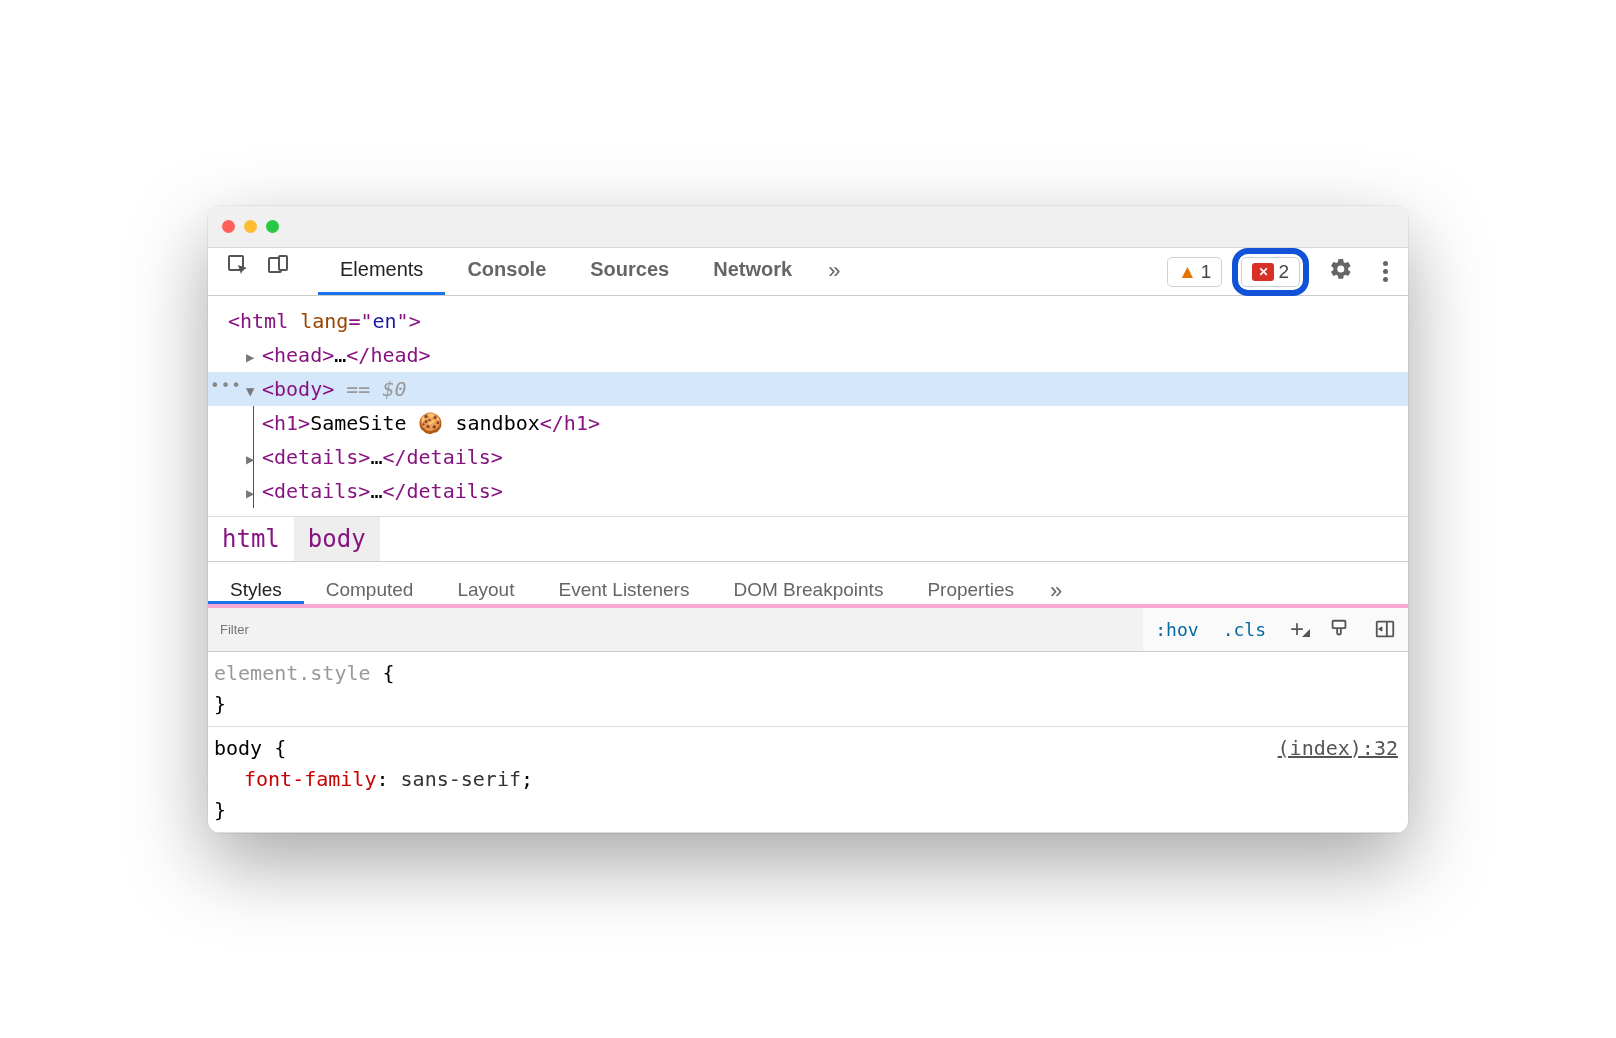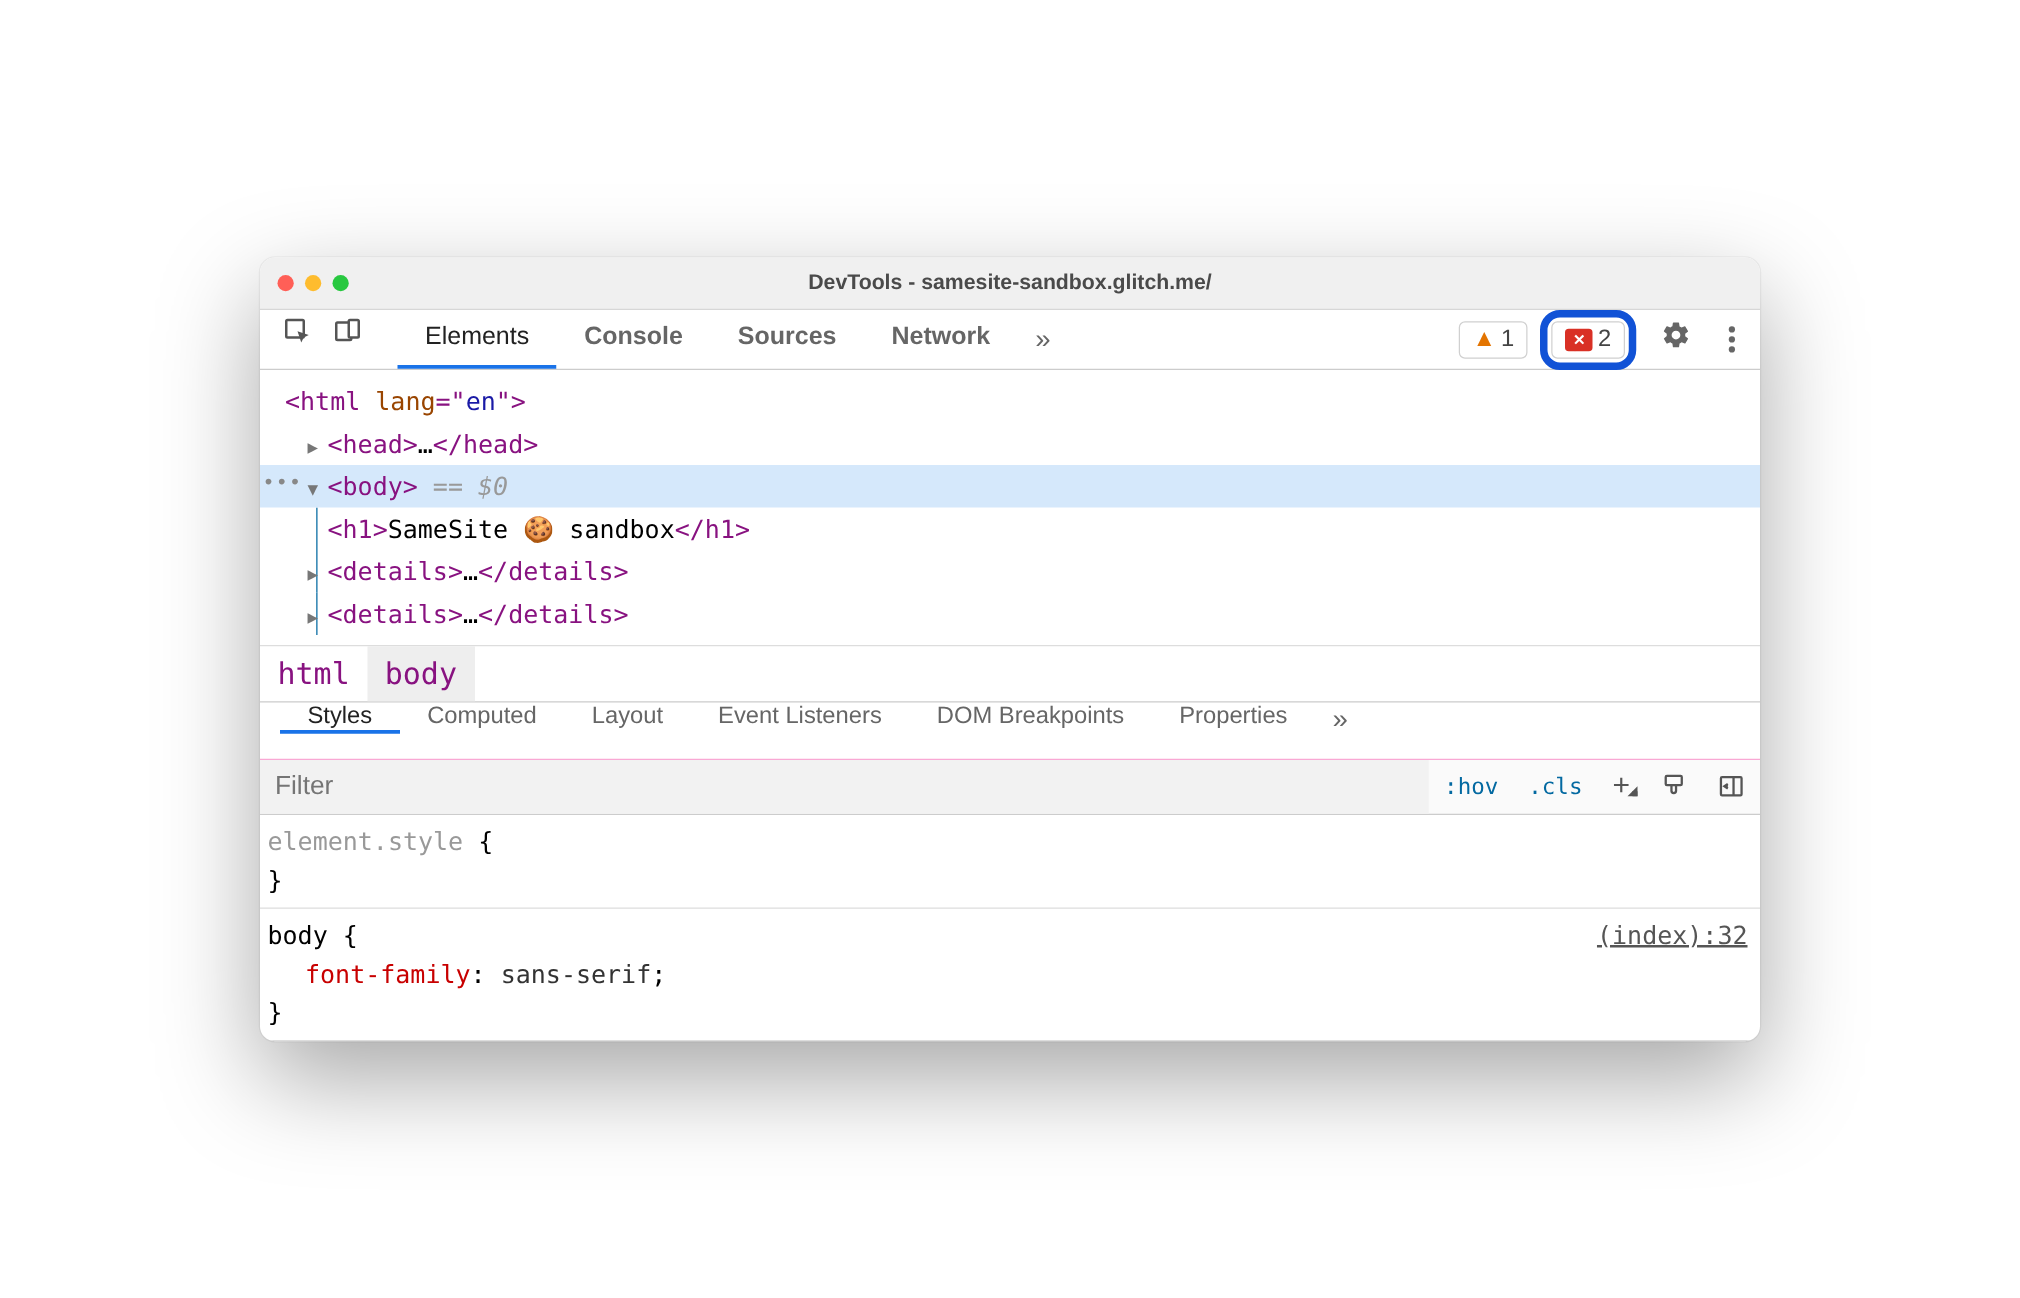--- a/index.html
+++ b/index.html
@@ -155,24 +155,23 @@
 }
 .crumb {
   padding: 8px 14px;
   color: #881280;
   cursor: pointer;
 }
 .crumb.selected { background: #eee; }
 
 .subtabs {
   display: flex;
-  align-items: flex-start;
+  align-items: flex-end;
   height: 46px;
-  border-bottom: 1px solid #f9a8d4;
-  padding-left: 16px;
+  border-bottom: 4px solid #f9a8d4;
 }
 .subtab {
   display: flex;
   align-items: center;
   padding: 0 22px;
   font-size: 19px;
   color: #666;
   cursor: pointer;
   border-bottom: 3px solid transparent;
 }
@@ -182,21 +181,21 @@
   display: flex;
   align-items: center;
   height: 44px;
   border-bottom: 1px solid #ccc;
   background: #fafafa;
 }
 .filter-input {
   flex: 1;
   border: none;
   background: #f2f2f2;
-  font-size: 21px;
+  font-size: 13px;
   color: #888;
   padding: 8px 12px;
   height: 100%;
   outline: none;
 }
 .style-tool-btn {
   padding: 0 12px;
   font-family: Menlo, Monaco, Consolas, monospace;
   font-size: 18px;
   color: #0369a1;
@@ -235,21 +234,20 @@
 <body>
 
 <div class="frame">
 
   <div class="titlebar">
     <div class="traffic">
       <div class="dot close"></div>
       <div class="dot min"></div>
       <div class="dot max"></div>
     </div>
-    <div class="title">DevTools - samesite-sandbox.glitch.me/</div>
   </div>
 
   <div class="toolbar">
     <div class="tool-icon">
       <svg width="24" height="24" viewBox="0 0 24 24" fill="none" stroke="currentColor" stroke-width="2">
         <rect x="3" y="3" width="14" height="14" rx="1"></rect>
         <path d="M12 12 L21 15 L17 17 L15 21 Z" fill="currentColor" stroke="none"></path>
       </svg>
     </div>
     <div class="tool-icon">

